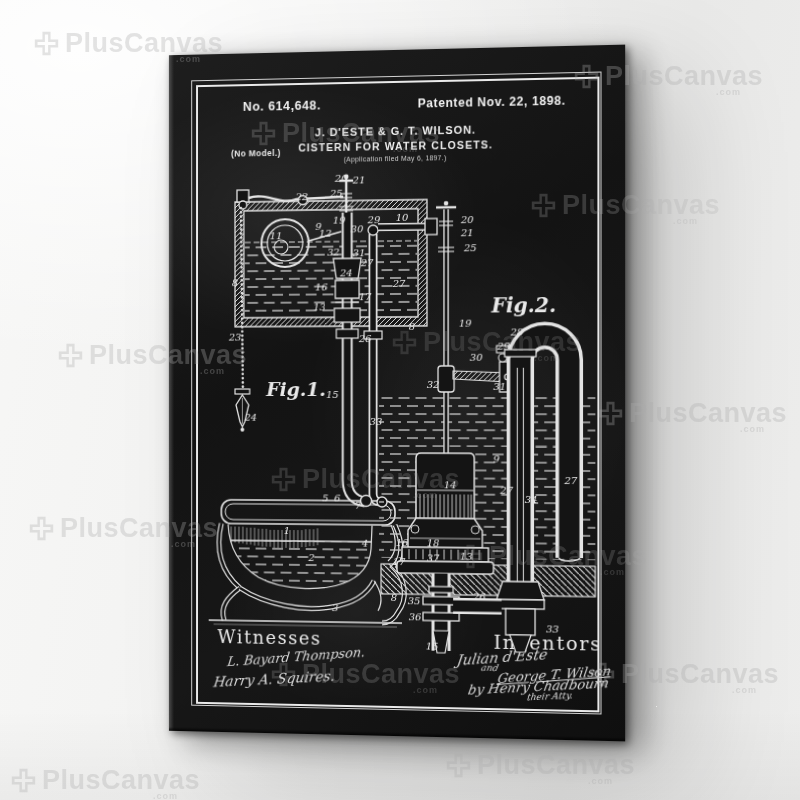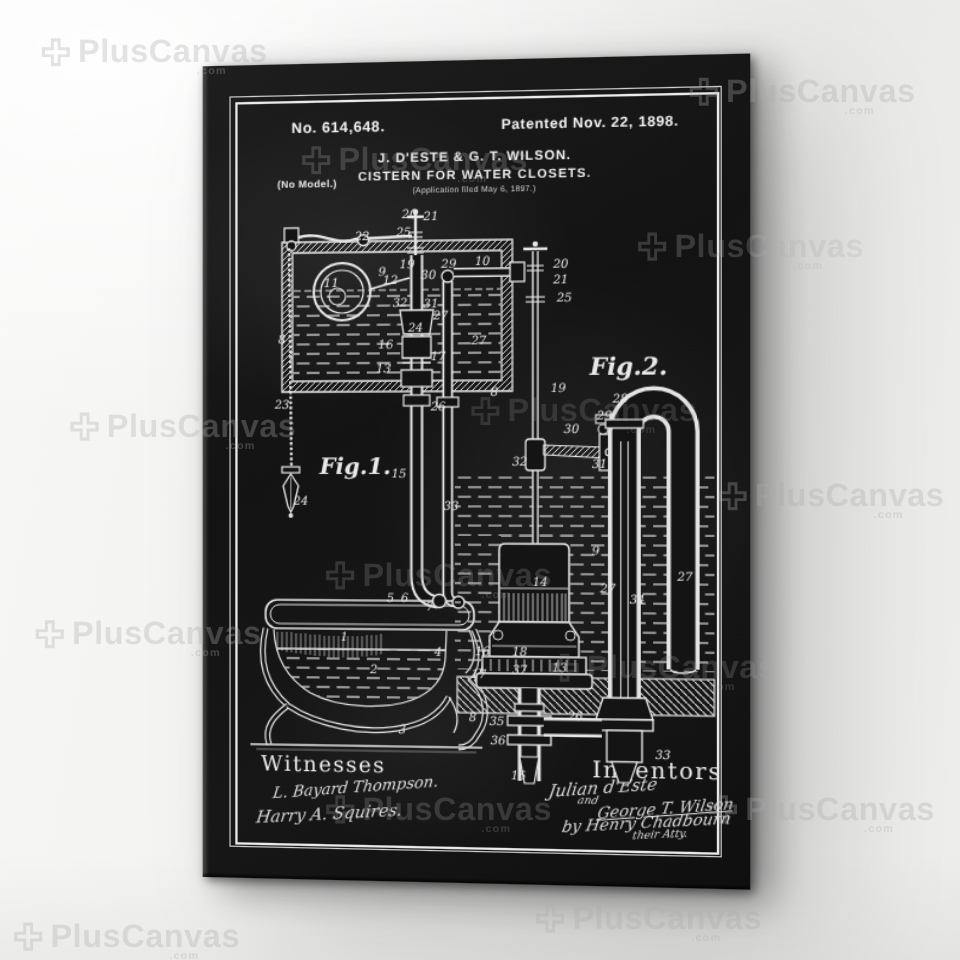--- a/index.html
+++ b/index.html
@@ -55,21 +55,21 @@
 
   svg.drawing{position:absolute;left:0;top:0;}
   #ref-labels text{font-family:"DejaVu Serif",serif;font-style:italic;font-size:10px;
     fill:#e8e8e8;text-anchor:middle;}
 
   
   .wm{position:absolute;width:172px;height:40px;display:flex;align-items:center;
       color:rgba(172,172,172,0.32);pointer-events:none;}
   .wm-logo{width:27px;height:27px;flex:0 0 auto;fill:currentColor;margin-right:5px;}
   .wm-text{font-size:27px;font-weight:bold;letter-spacing:0.5px;line-height:1;}
-  .wm-tld{position:absolute;right:16px;bottom:-1px;font-size:9px;font-weight:bold;letter-spacing:1px;}
+  .wm-tld{position:absolute;right:4px;bottom:-1px;font-size:9px;font-weight:bold;letter-spacing:1px;}
 </style>
 </head>
 <body>
 
 <div class="wall"></div>
 <div class="wall-bottom-shade"></div>
 
 <div class="canvas">
   <div class="edge-left"></div>
   <div class="edge-bottom"></div>

